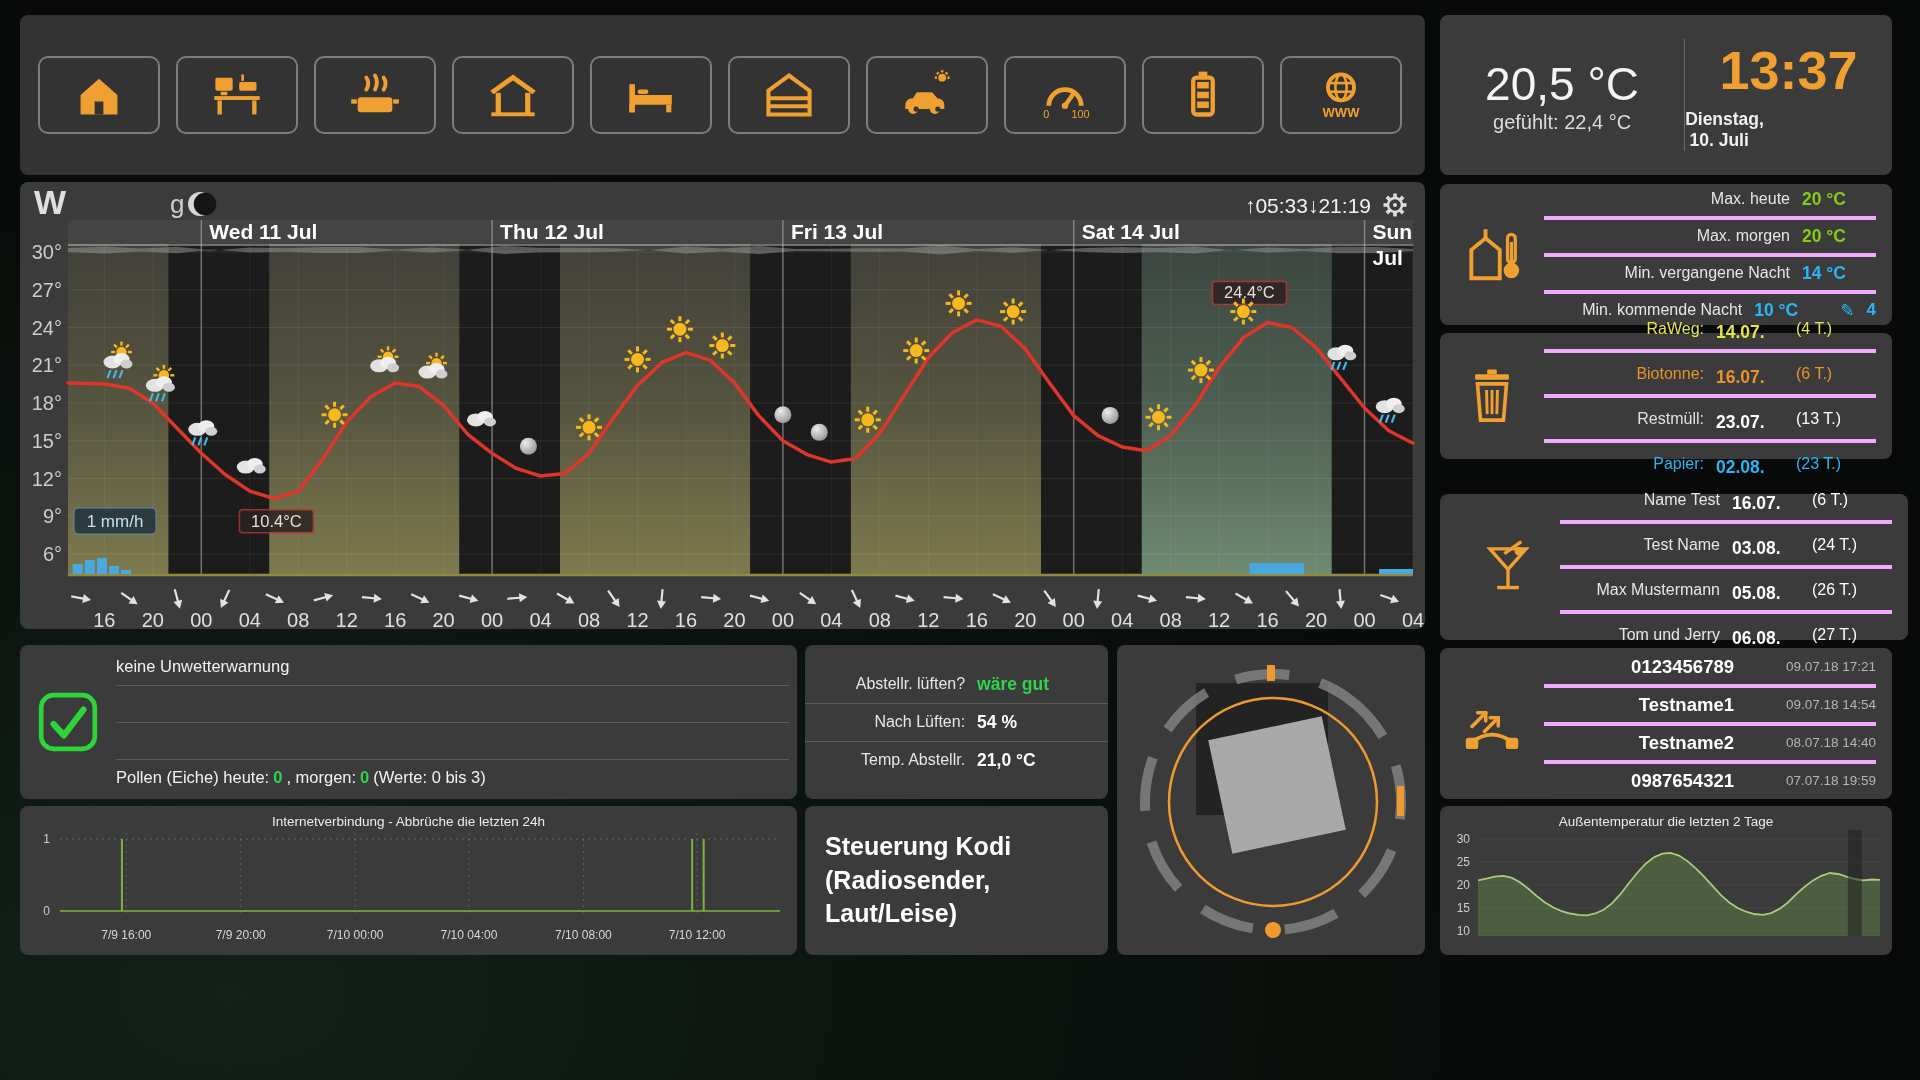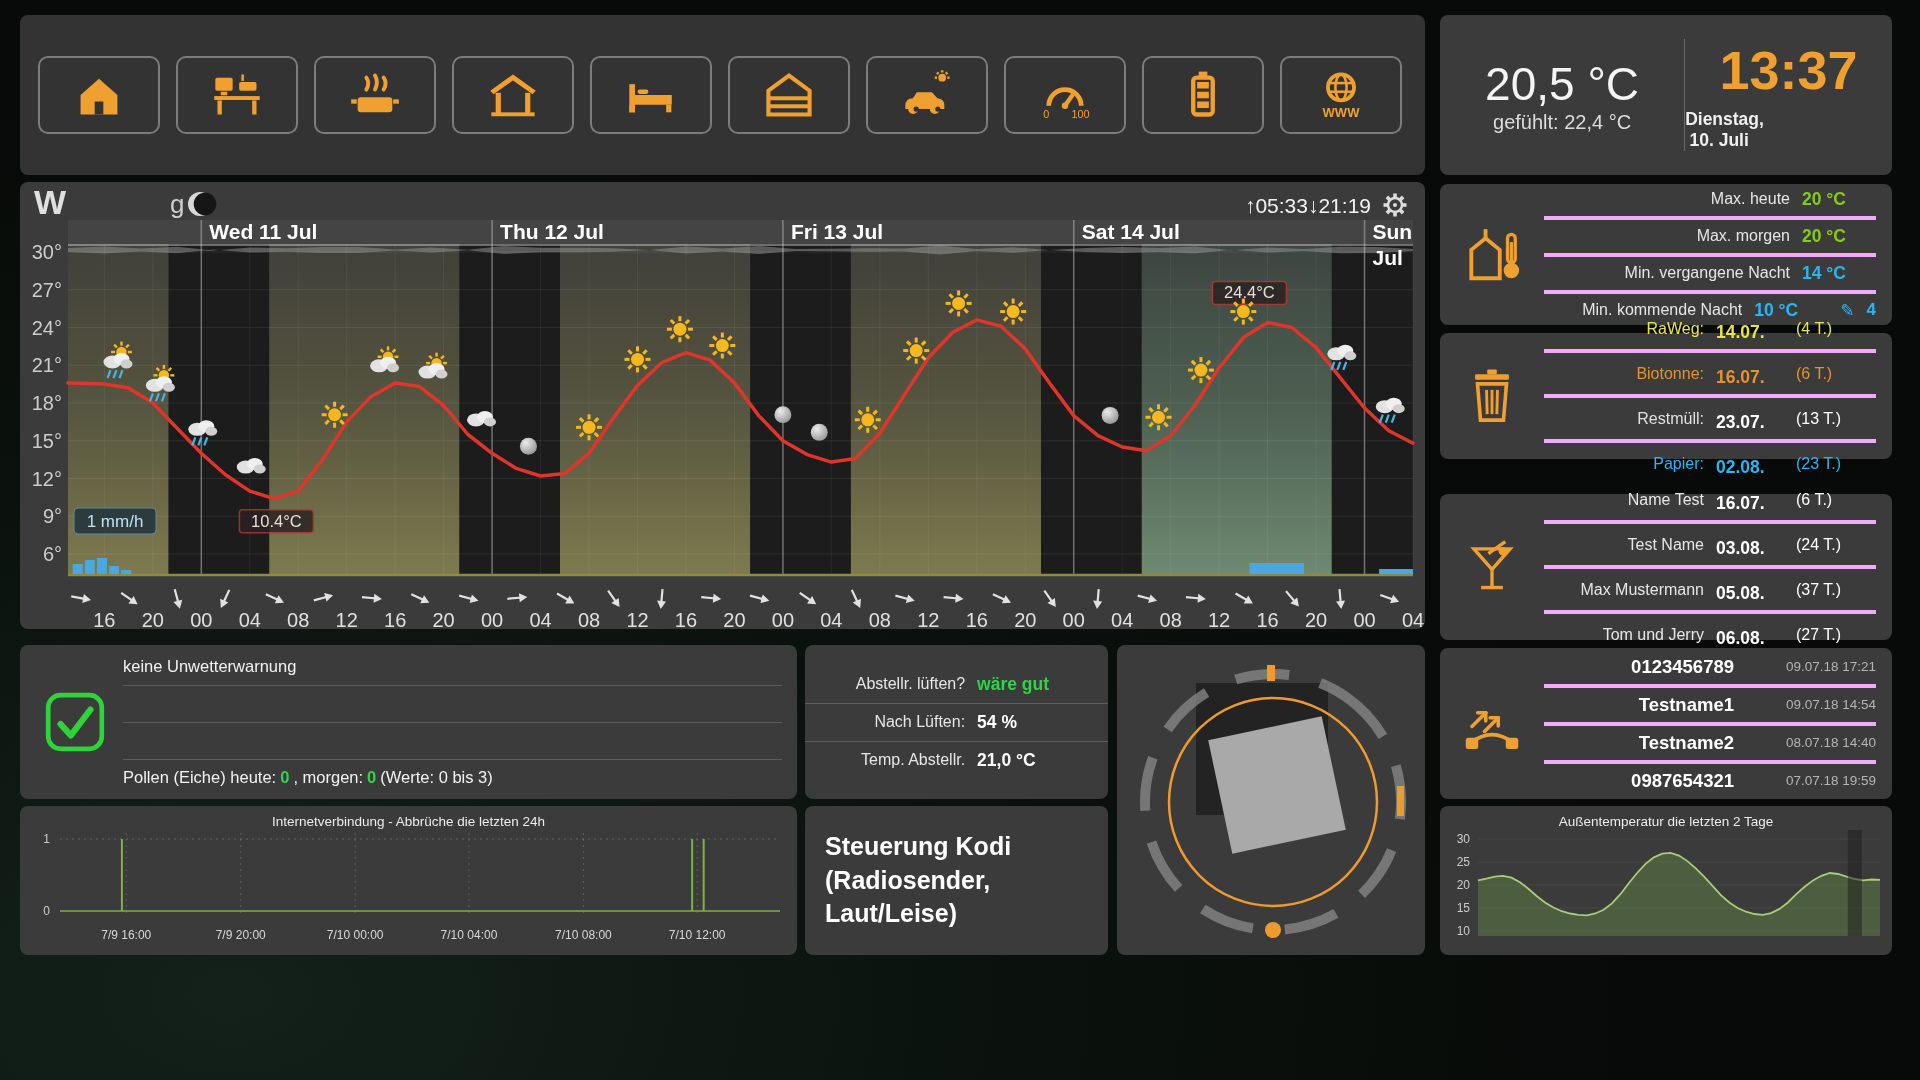--- a/index.html
+++ b/index.html
@@ -37,27 +37,27 @@
   .lbl{flex:1;text-align:right;font-size:16px;color:#e6e6e6;}
   .val{width:74px;font-weight:bold;font-size:17.5px;}
   .date{width:68px;font-weight:bold;font-size:17.5px;}
   .days{width:80px;font-size:16px;}
   .c-orange{color:#84cc16;} .c-blue{color:#29b6f6;} .c-yellow{color:#e6e64a;}
   .c-bio{color:#e8922a;} .c-white{color:#fff;} .c-gray{color:#e0e0e0;}
   .wind-ico{font-size:17px;font-weight:bold;}
   .extra{font-weight:bold;font-size:17px;}
   .temps{left:1440px;top:184px;width:452px;height:141px;}
   .trash{left:1440px;top:333px;width:452px;height:126px;}
-  .birthdays{left:1440px;top:494px;width:452px;height:146px;}
+  .birthdays{left:1440px;top:494px;width:452px;height:146px;padding-left:16px;}
   .calls{left:1440px;top:648px;width:452px;height:151px;}
   .cname{flex:1;text-align:right;font-weight:bold;font-size:18.5px;color:#fff;}
   .ctime{width:130px;text-align:right;font-size:13.5px;color:#b5b5b5;}
 
   
-  .warning{left:20px;top:645px;width:777px;height:154px;display:flex;align-items:center;padding:0 7px;box-sizing:border-box;}
+  .warning{left:20px;top:645px;width:777px;height:154px;display:flex;align-items:center;padding:0 0;box-sizing:border-box;}
   .warn-icon{width:96px;flex:none;display:flex;justify-content:center;}
   .warn-rows{flex:1;display:flex;flex-direction:column;padding-right:8px;}
   .wrow{height:36px;display:flex;align-items:center;font-size:16.5px;color:#f2f2f2;}
   .wrow + .wrow{border-top:1px solid #5c5c5c;}
   .pz{color:#2fd44a;font-weight:bold;padding:0 4px;}
 
   
   .vent{left:805px;top:645px;width:303px;height:154px;display:flex;flex-direction:column;justify-content:center;box-sizing:border-box;}
   .vrow{height:37px;display:flex;align-items:center;gap:12px;padding:0 14px;}
   .vrow + .vrow{border-top:1px solid #5c5c5c;}
@@ -854,21 +854,21 @@
         <span class="days c-white">(6 T.)</span>
       </div>
       <div class="srow">
         <span class="lbl">Test Name</span>
         <span class="date c-white">03.08.</span>
         <span class="days c-white">(24 T.)</span>
       </div>
       <div class="srow">
         <span class="lbl">Max Mustermann</span>
         <span class="date c-white">05.08.</span>
-        <span class="days c-white">(37 T.)</span>
+        <span class="days c-white">(26 T.)</span>
       </div>
       <div class="srow">
         <span class="lbl">Tom und Jerry</span>
         <span class="date c-white">06.08.</span>
         <span class="days c-white">(27 T.)</span>
       </div>
     </div>
   </section>
 
   <section class="panel side calls">

